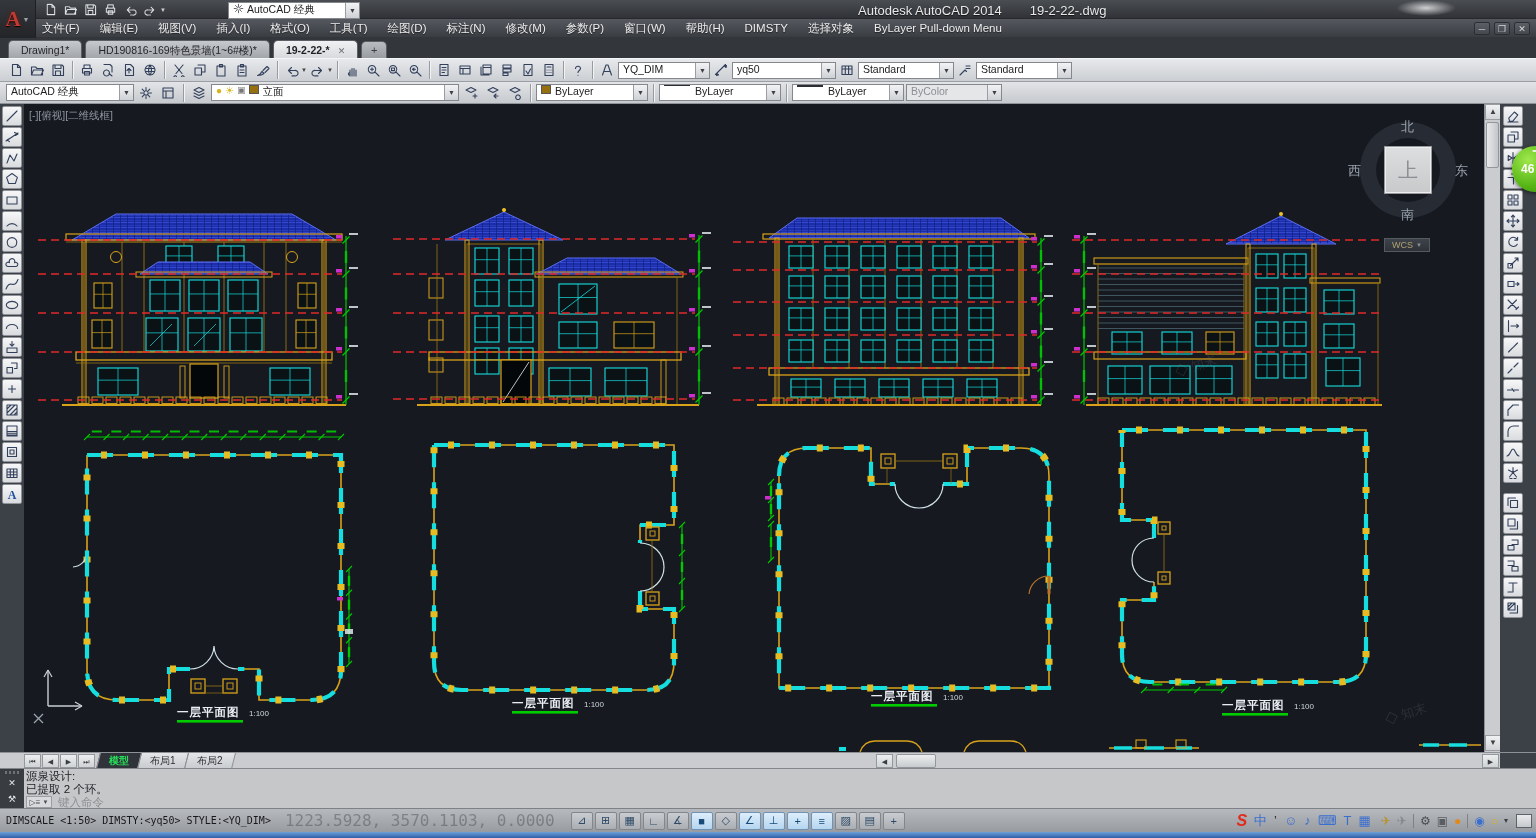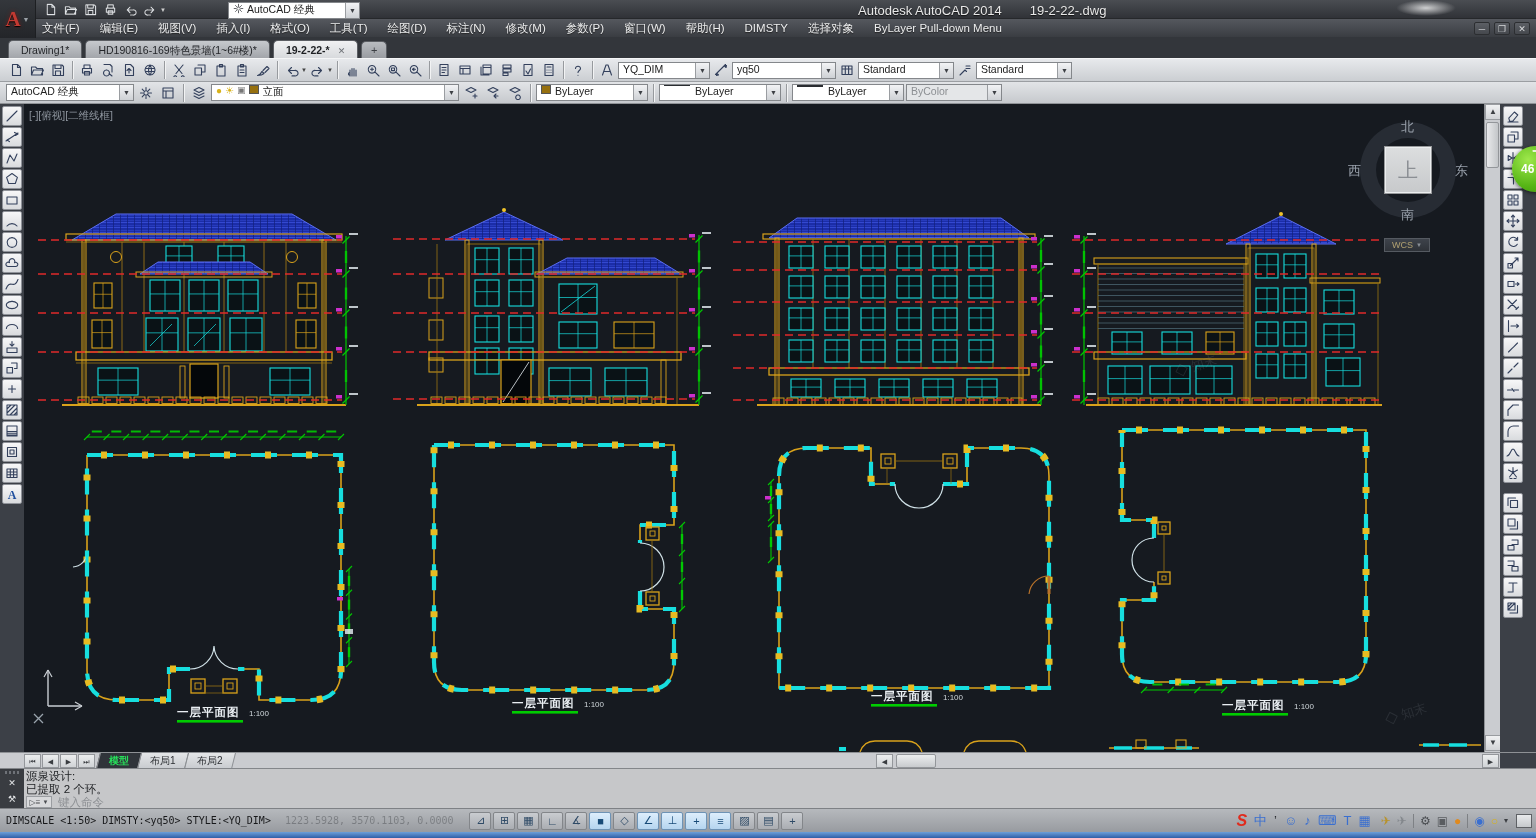--- a/index.html
+++ b/index.html
@@ -141,21 +141,21 @@
     display:flex;align-items:center;justify-content:center;gap:2px;margin-right:6px;}
   #cmd-input{flex:0 0 300px;border:none;background:transparent;outline:none;font-size:11.5px;color:#333;
     font-family:"Liberation Sans","DejaVu Sans",sans-serif;}
   #cmd-input::placeholder{color:#8d9094;}
 
   
   #statusbar{position:absolute;left:0;top:808px;width:1536px;height:24px;
     background:linear-gradient(#b6b9bd,#989ba0);border-top:1px solid #7e8185;display:flex;align-items:center;}
   #status-left{font-size:10px;color:#17181a;font-family:"DejaVu Sans Mono","Liberation Mono",monospace;
     padding-left:6px;white-space:nowrap;}
-  #status-coords{font-size:10px;color:#3c3f43;opacity:.4;padding-left:14px;
+  #status-coords{font-size:16px;color:#3c3f43;opacity:.4;padding-left:14px;
     font-family:"DejaVu Sans Mono","Liberation Mono",monospace;}
   #toggles{display:flex;gap:2px;padding-left:16px;}
   .stg{width:22px;height:18px;background:linear-gradient(#c9ccd0,#aaadb2);border:1px solid #83868a;
     border-radius:2px;font-size:11px;color:#2e4a66;display:flex;align-items:center;justify-content:center;}
   .stg.on{background:linear-gradient(#ddeefc,#b5d5ef);border-color:#6e93b5;color:#174a77;}
   #sogou{display:flex;align-items:center;gap:7px;margin-left:auto;padding-right:10px;}
   #sogou span{font-size:13px;color:#3a6fd0;}
   #sogou .s-logo{color:#e02b1d;font-weight:bold;font-size:16px;font-style:italic;}
   #sogou .dark{color:#2c2f33;}
   #tray{display:flex;align-items:center;gap:6px;padding-right:8px;}

